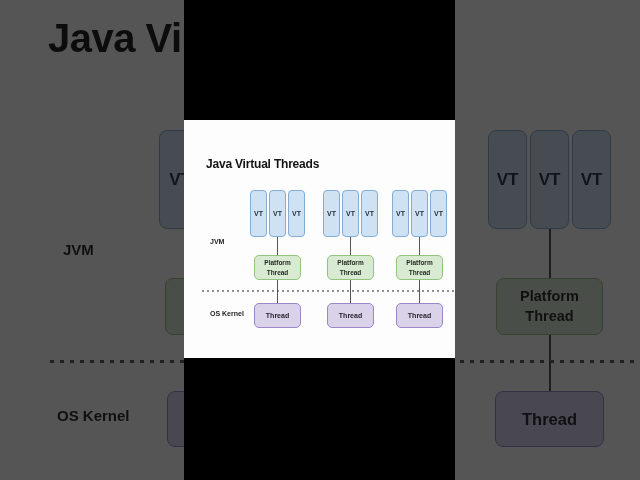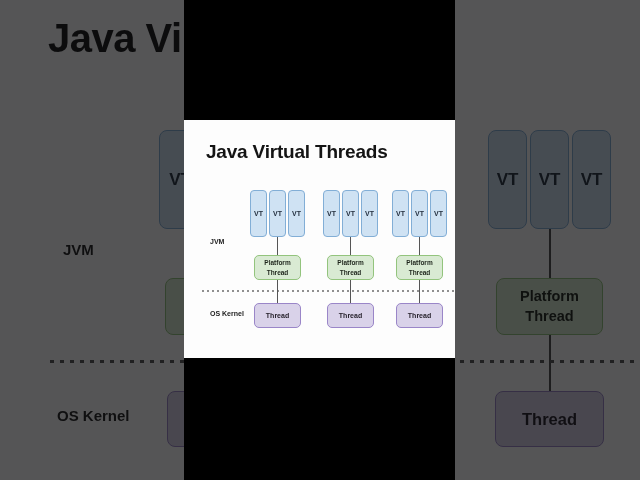--- a/index.html
+++ b/index.html
@@ -34,21 +34,21 @@
 
   .dim-overlay{position:absolute;inset:0;background:rgba(8,8,10,0.69);z-index:1;}
 
   
   .video-column{position:absolute;left:184px;top:0;width:271px;height:480px;z-index:2;display:flex;flex-direction:column;}
   .letterbox{background:#000;}
   .letterbox-top{height:120px;}
   .letterbox-bottom{flex:1;}
 
   .slide-panel{position:relative;width:271px;height:238px;background:#fdfdfd;overflow:hidden;}
-  .slide-title{position:absolute;left:22px;top:21px;font-size:19px;font-weight:600;color:#141414;letter-spacing:-0.2px;white-space:nowrap;text-align:right;}
+  .slide-title{position:absolute;left:22px;top:37px;font-size:12px;font-weight:600;color:#141414;letter-spacing:-0.2px;white-space:nowrap;text-align:right;}
   .sm-label{position:absolute;font-size:7px;font-weight:600;color:#222;white-space:nowrap;}
   .jvm-label{left:26px;top:118px;}
   .oskernel-label{left:26px;top:190px;}
   .dashed-sep{position:absolute;left:18px;top:170px;width:253px;height:1.5px;
               background:repeating-linear-gradient(90deg,#8f8f8f 0 2px,transparent 2px 5px);}
 
   .col{position:absolute;top:70px;width:55px;height:140px;}
   .col.c0{left:66px;}
   .col.c1{left:139px;}
   .col.c2{left:208px;}

